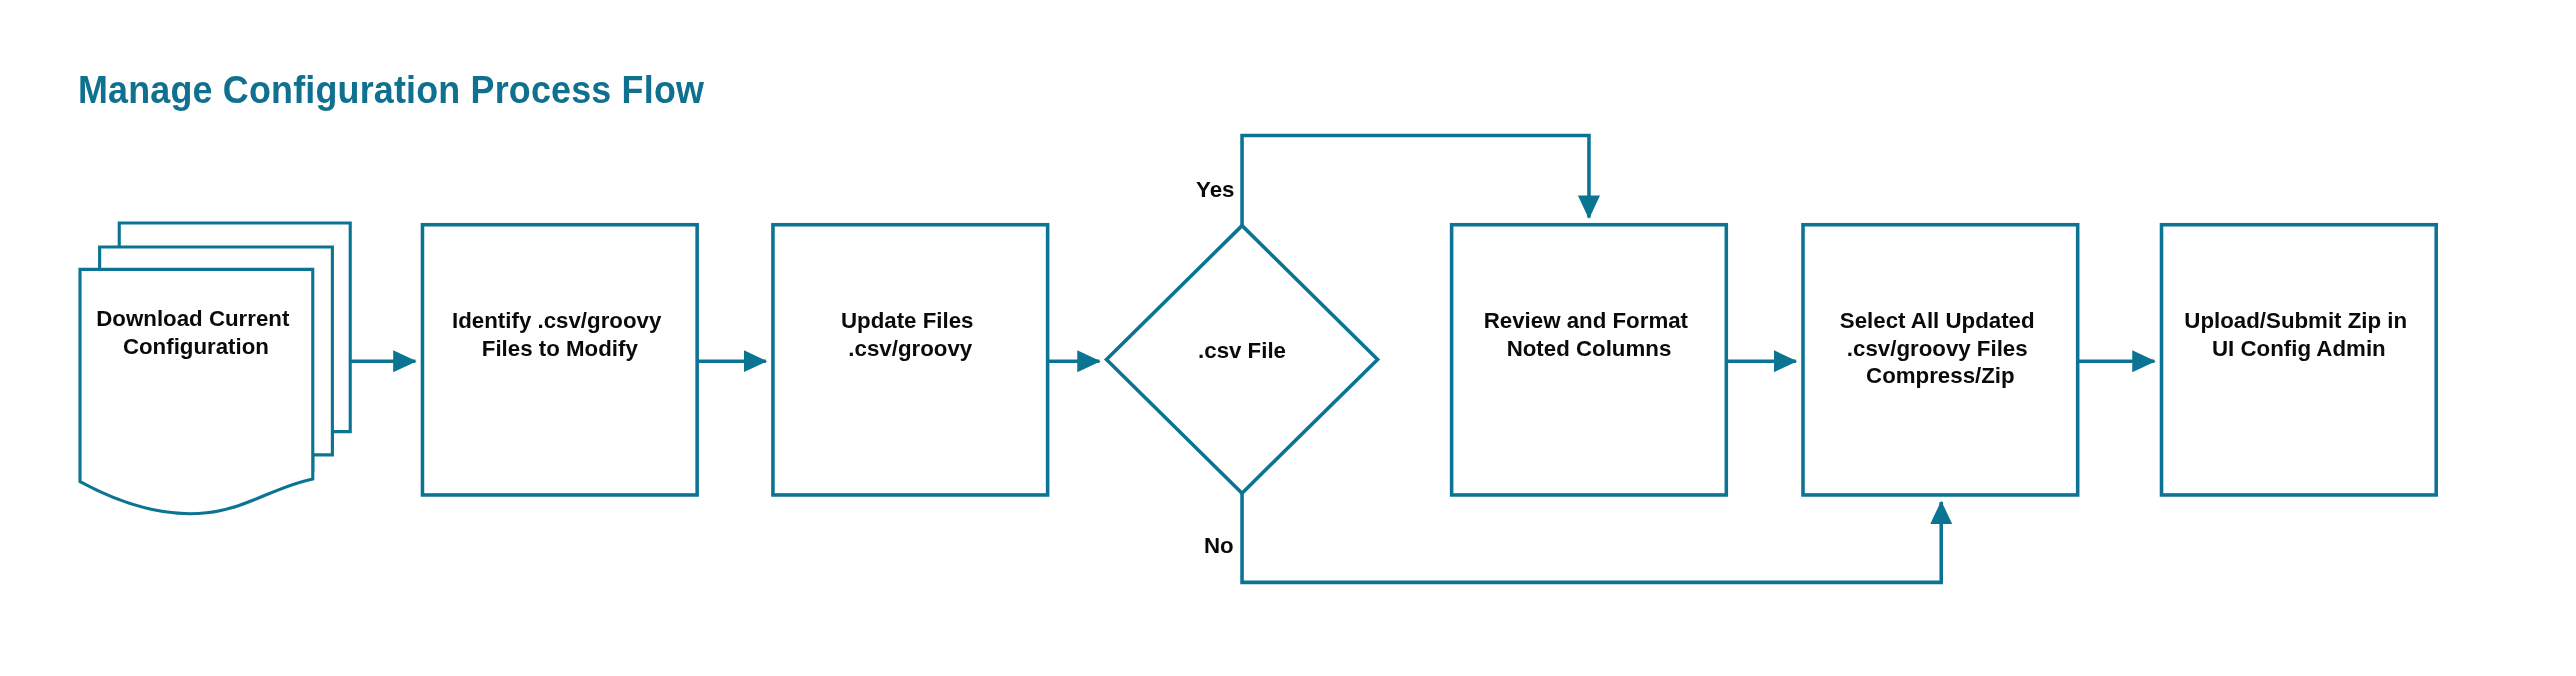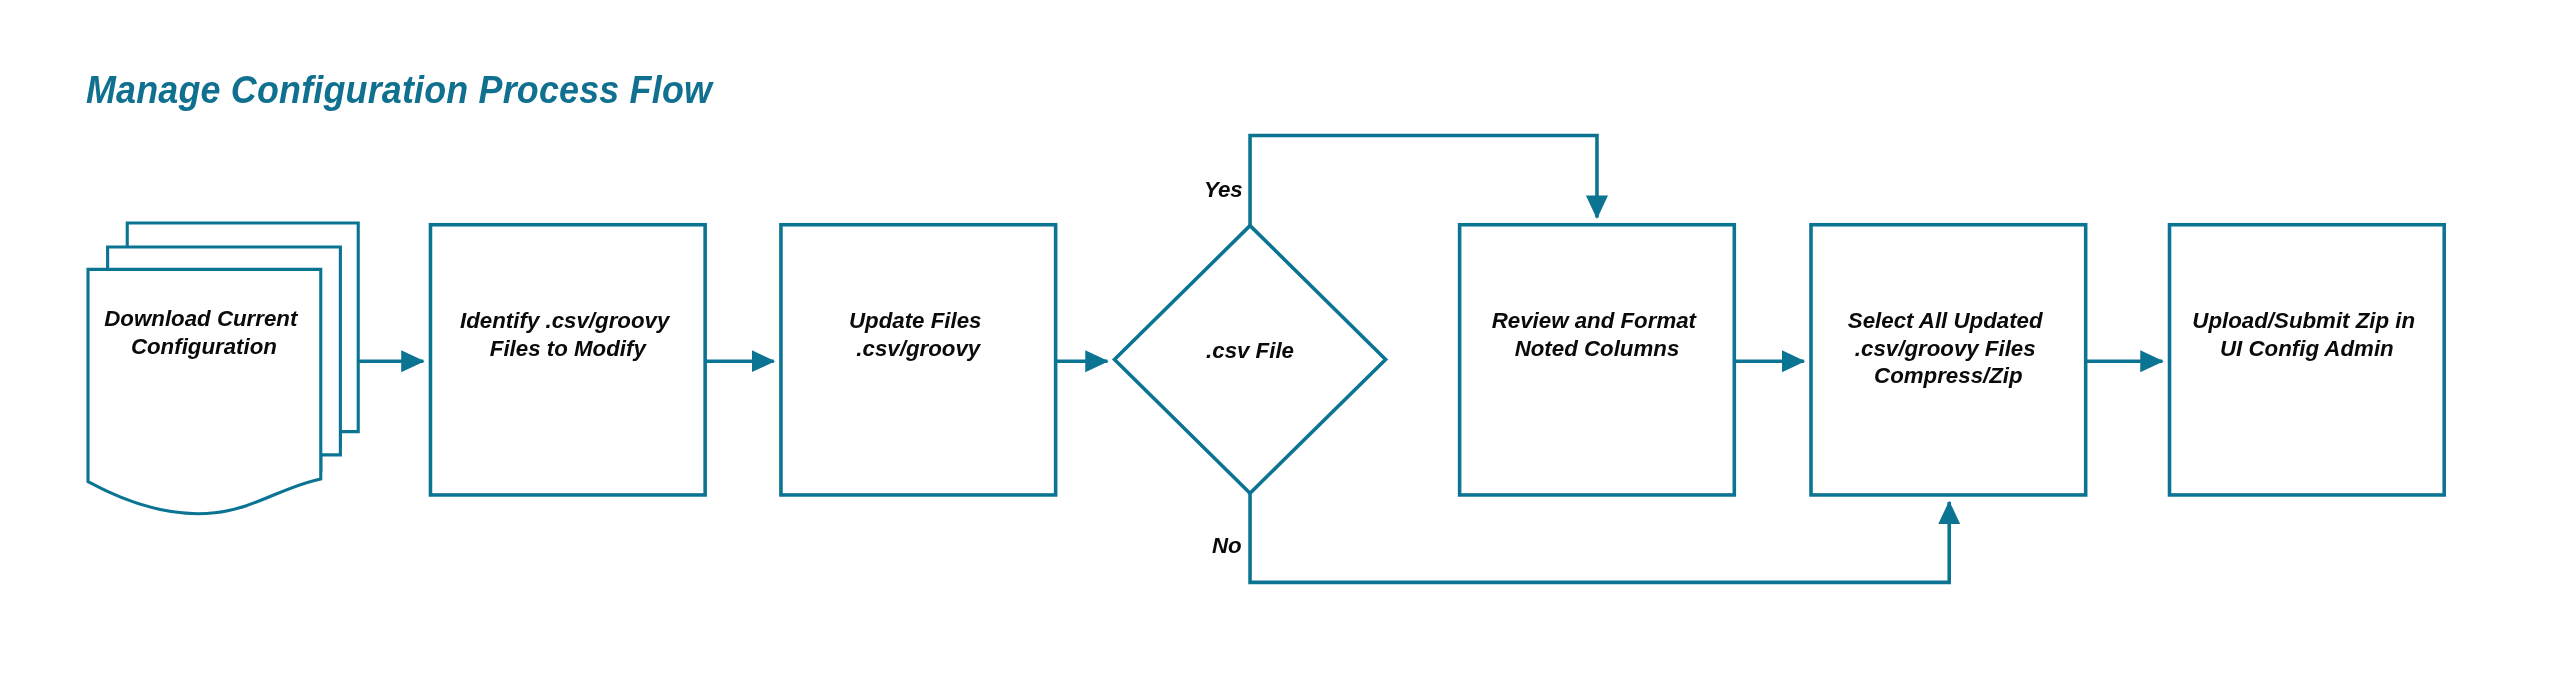--- a/index.html
+++ b/index.html
@@ -9,25 +9,24 @@
   }
   body {
     width: 2576px;
     height: 676px;
     font-family: "Liberation Sans", sans-serif;
     overflow: hidden;
     position: relative;
   }
   #flow-root {
     position: absolute;
-    left: 16px;
+    left: 8px;
     top: 0;
     width: 2388px;
     height: 676px;
-    font-style: italic;
   }
   .diagram-title {
     position: absolute;
     left: 70px;
     top: 70px;
     font-family: "Liberation Sans", sans-serif;
     font-weight: bold;
     font-size: 39px;
     letter-spacing: 0.2px;
     color: #10708f;

